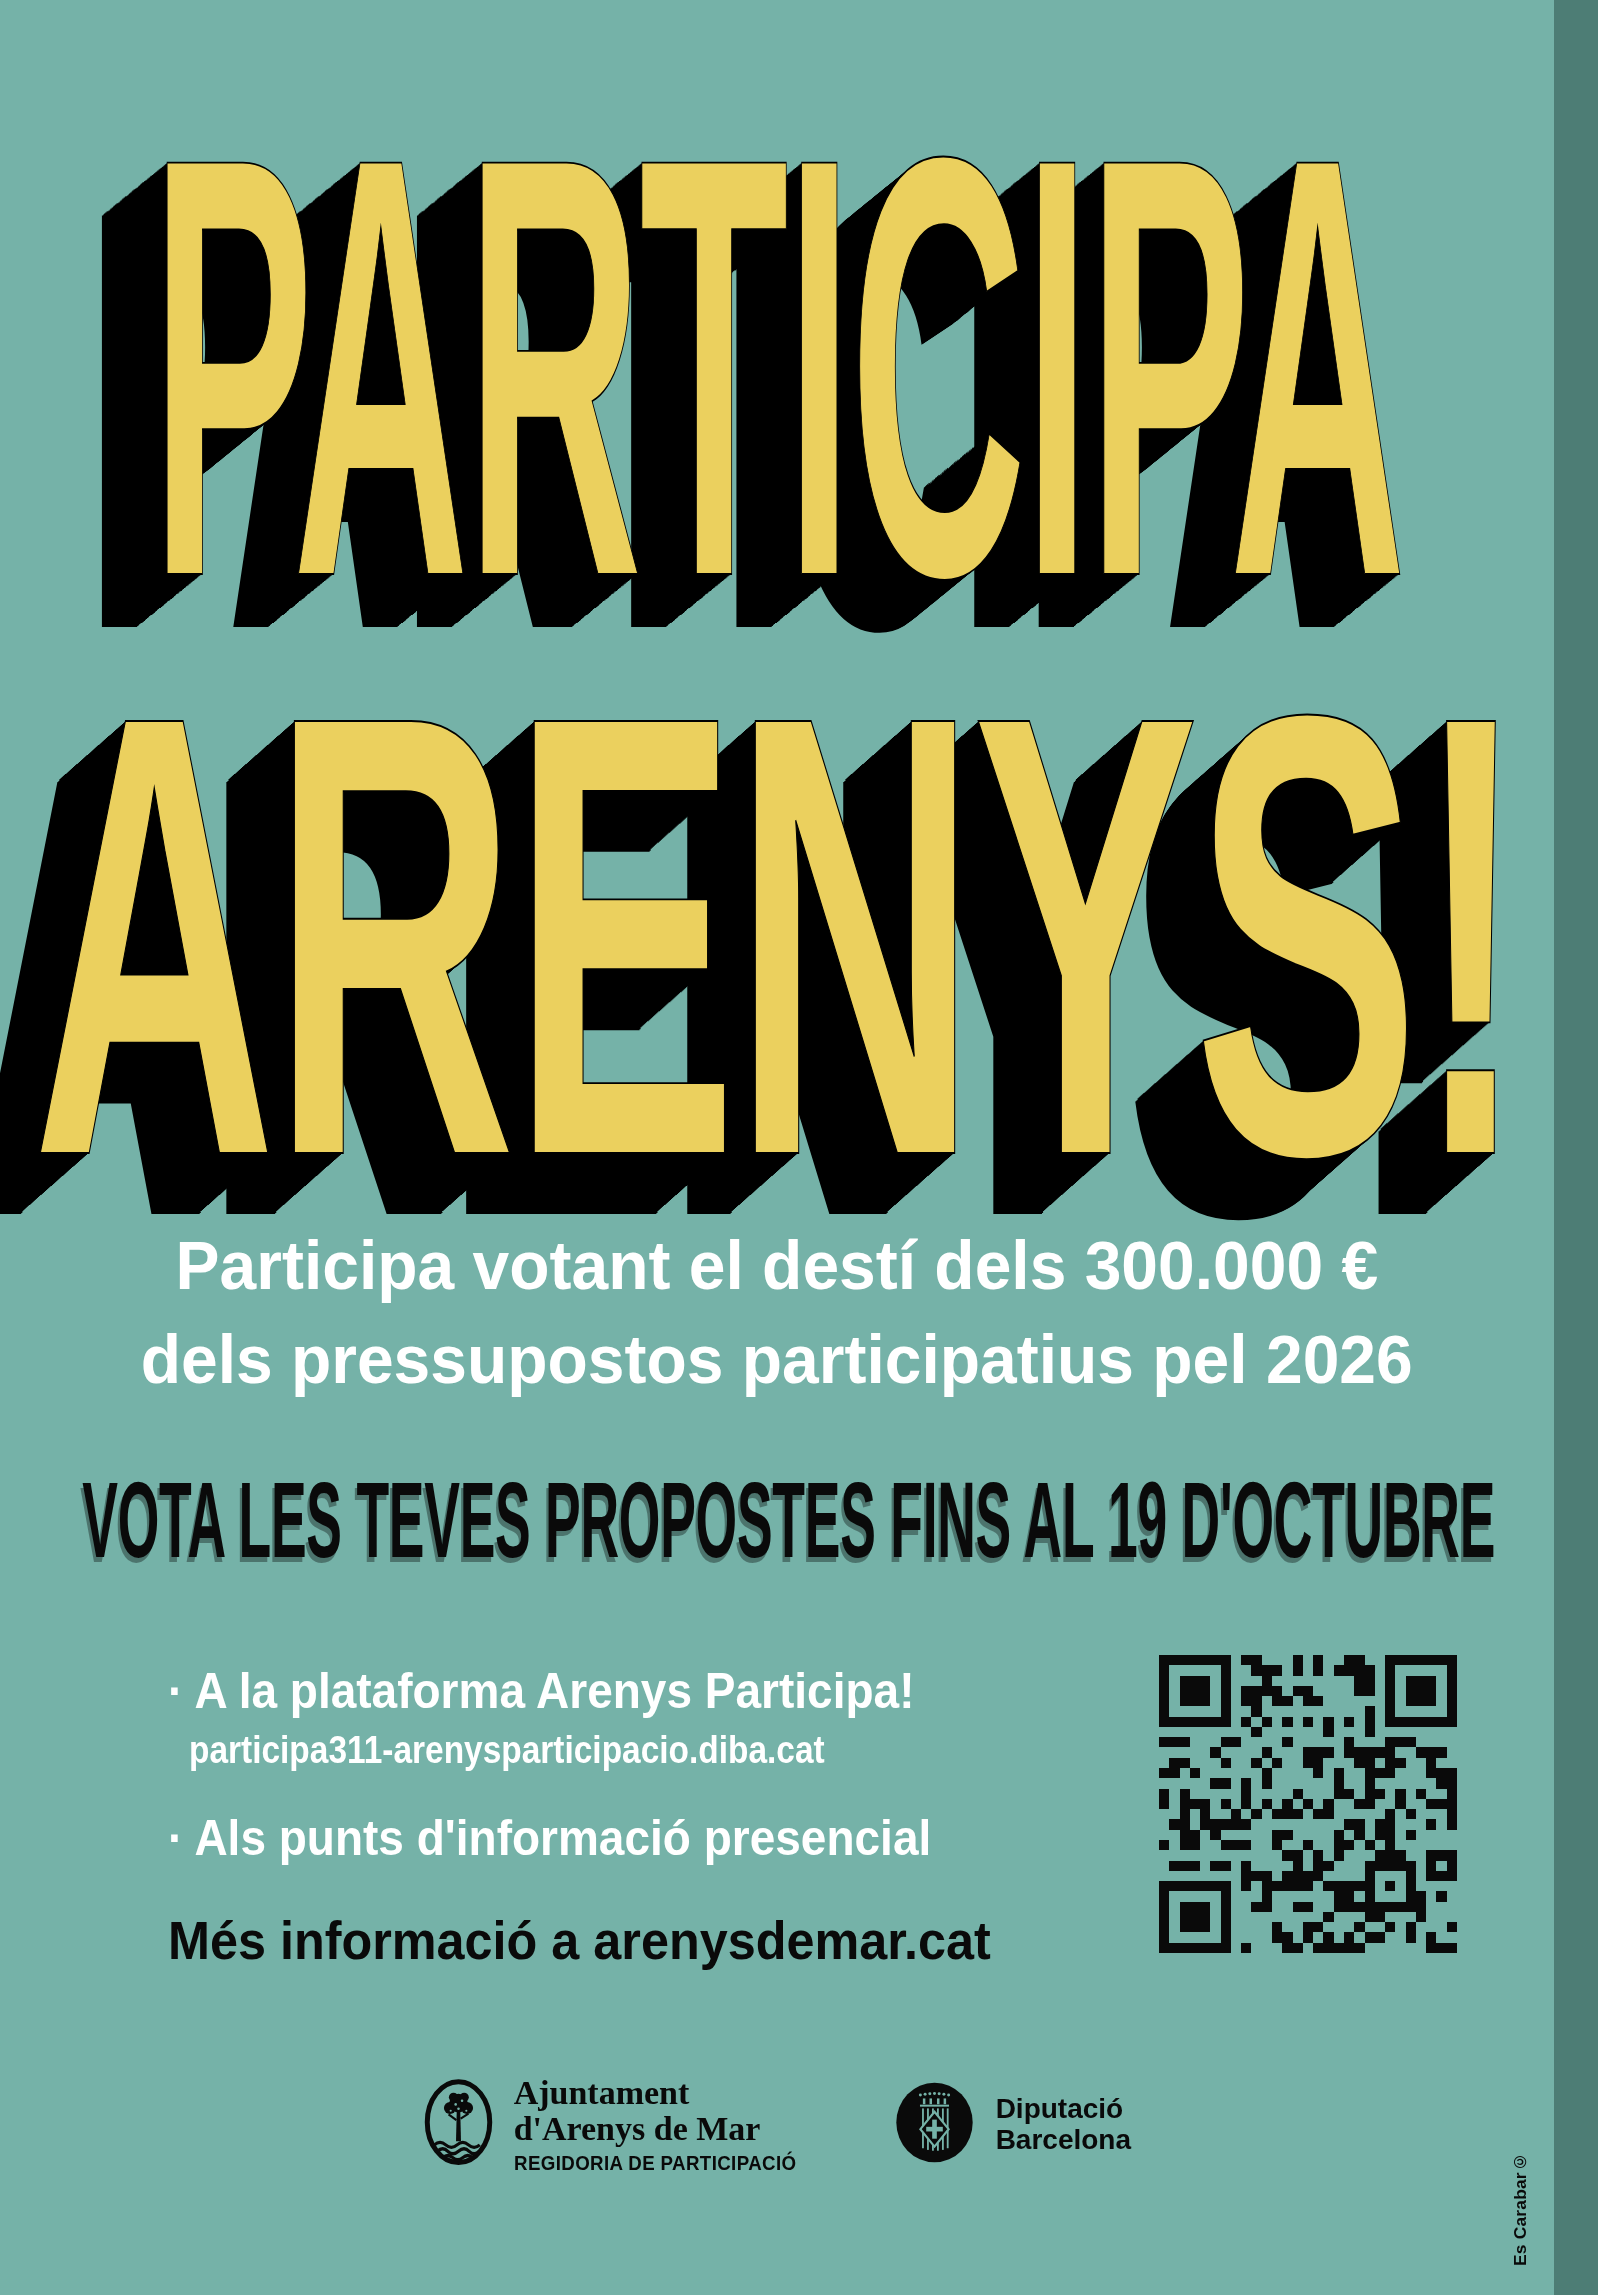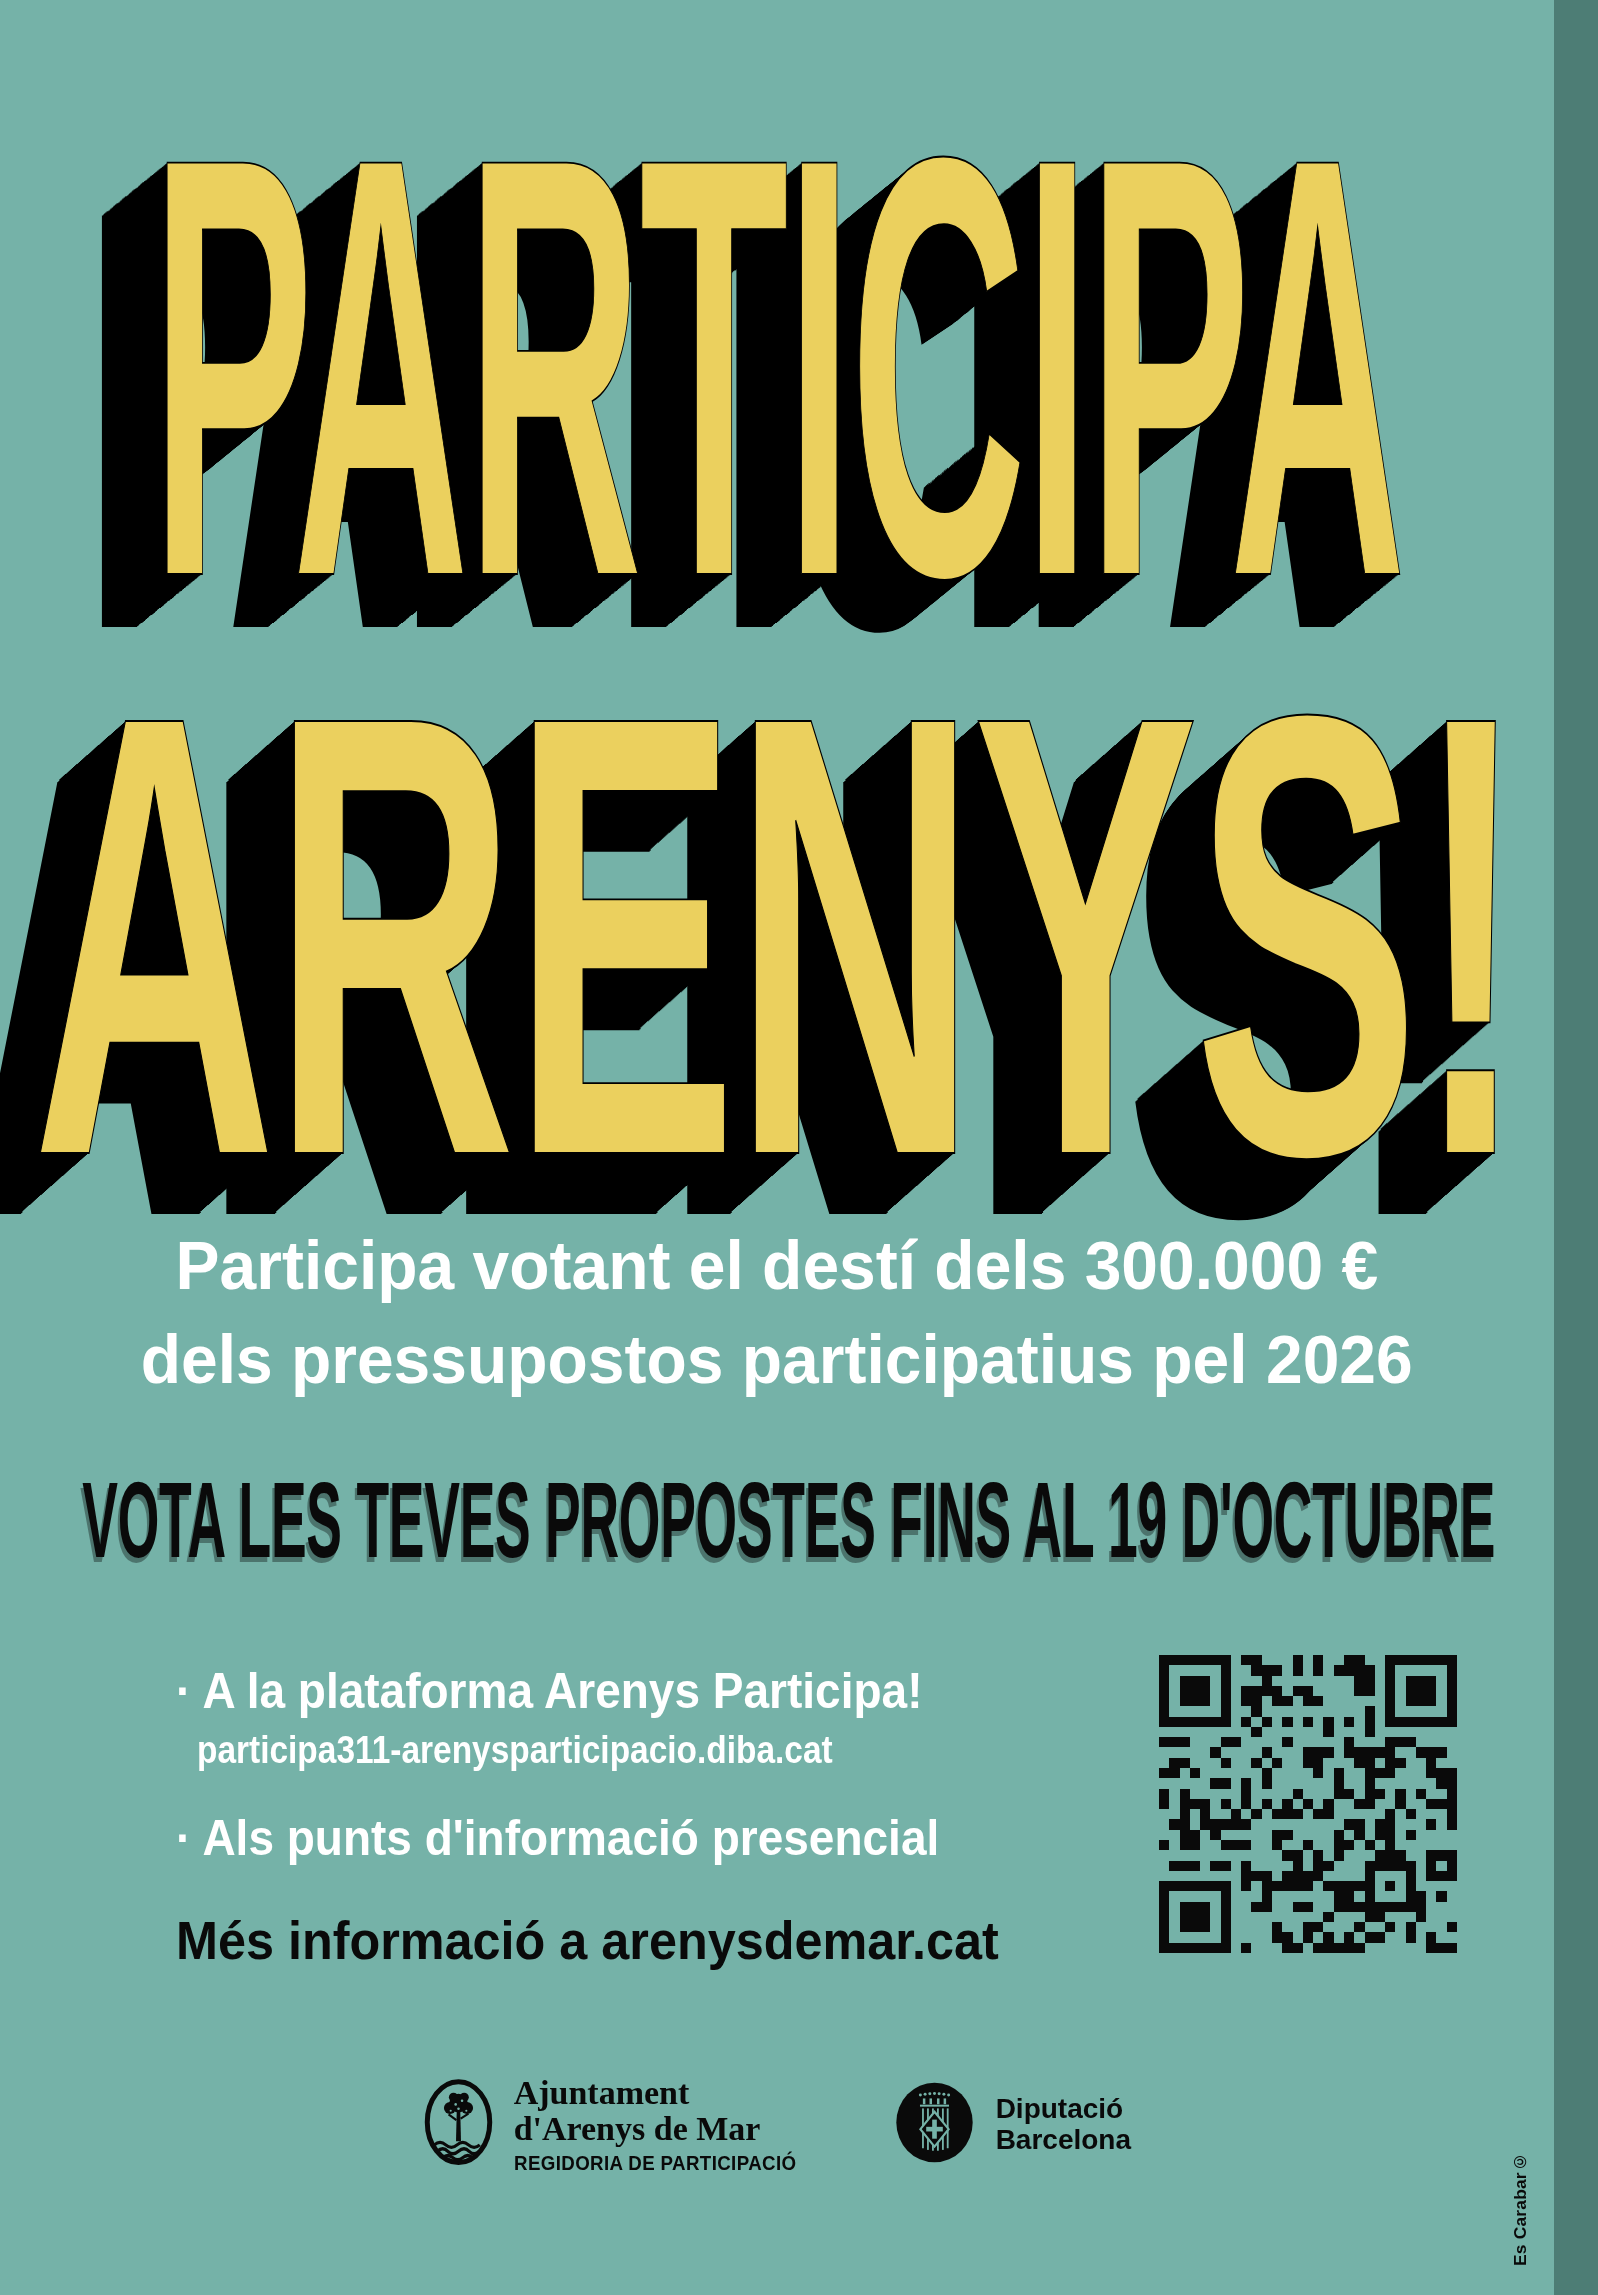--- a/index.html
+++ b/index.html
@@ -50,21 +50,21 @@
   .deadline{top:1467px;padding-left:24px;}
   .deadline .banner{
     font-size:107px;font-weight:900;line-height:1;
     color:var(--ink);white-space:nowrap;
     transform:scaleX(0.50);transform-origin:50% 0;
     letter-spacing:-0.005em;
     text-shadow:-4.5px 5.3px 0 rgba(0,0,0,0.35);
   }
   
   .channels{
-    position:absolute;left:176px;top:1664px;
+    position:absolute;left:168px;top:1664px;
     color:var(--white);
   }
   .channel-line{
     font-size:50px;font-weight:700;line-height:1.08;
     white-space:nowrap;
     transform:scaleX(0.92);transform-origin:0 50%;
   }
   .channel-url{
     font-size:38px;font-weight:700;line-height:1.1;
     margin-top:12px;margin-left:21px;

